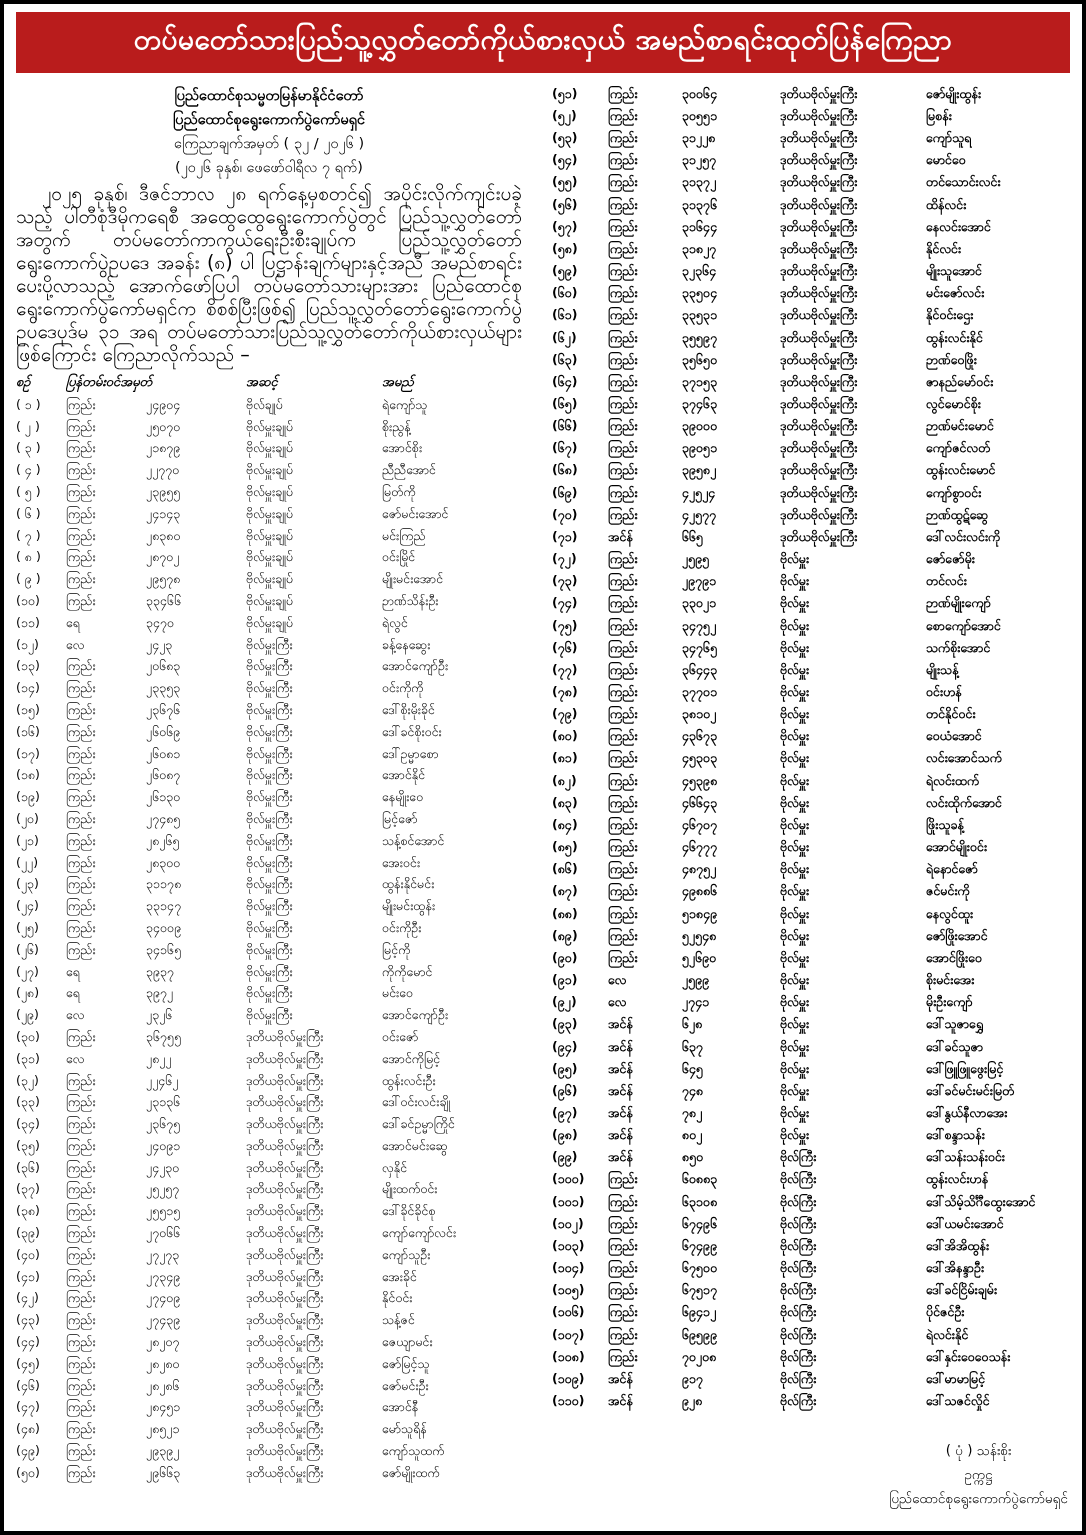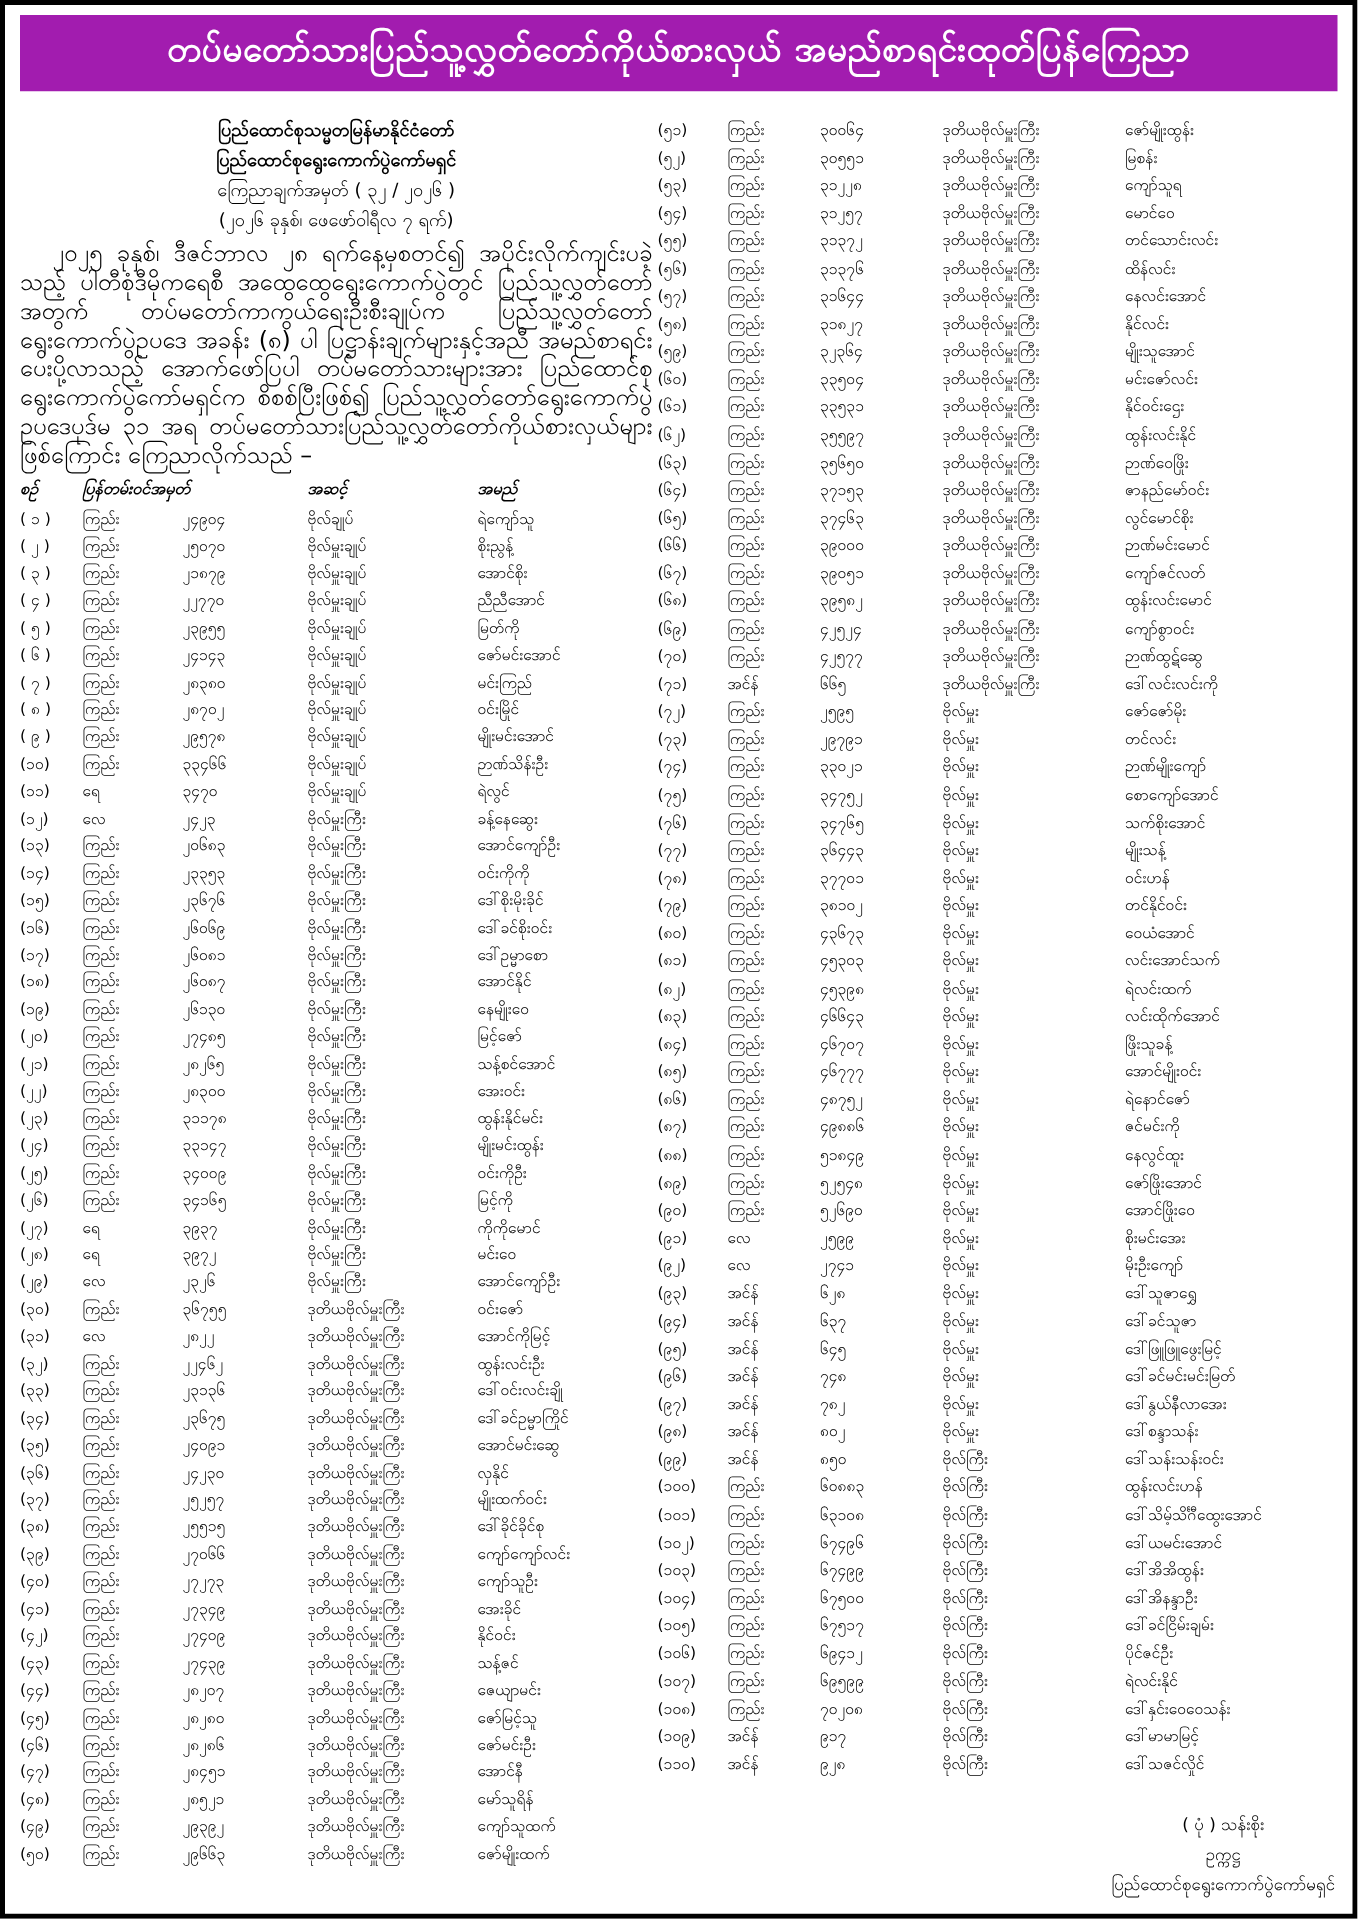--- a/index.html
+++ b/index.html
@@ -17,58 +17,58 @@
   .banner{
     background:#29ABE2;
     color:#fff;
     text-align:center;
     font-weight:bold;
     font-size:28px;
     line-height:1.1;
     padding:13px 4px 17px 4px;
     letter-spacing:.5px;
   }
-  .columns{display:flex;gap:4px;margin-top:20px;}
+  .columns{display:flex;gap:30px;margin-top:10px;}
   .col-left{width:506px;flex:none;}
   .col-right{flex:1;min-width:0;}
   .doc-head{text-align:center;font-size:14.5px;line-height:24px;}
   .doc-head .b{font-weight:bold;}
   .doc-title{text-align:center;font-weight:bold;font-size:14.5px;margin-top:2px;line-height:22px;}
   .para{
     font-size:19px;line-height:23px;text-align:justify;
     margin-top:3px;
   }
   .para .indent{display:inline-block;width:26px;}
   
   .grid-row{display:grid;align-items:baseline;}
   .left-grid{grid-template-columns:50px 80px 100px 136px auto;}
   .right-grid{grid-template-columns:56px 74px 98px 146px auto;}
   .thead{font-weight:bold;font-size:13px;line-height:24px;margin-top:4px;font-style:italic;}
   .thead .span2{grid-column:2/4;}
   .trow{font-size:12.5px;}
   .rows-left .trow{line-height:21.8px;}
-  .rows-right .trow{line-height:22.15px;}
+  .rows-right .trow{line-height:22.15px;font-weight:bold;}
   .cell{white-space:nowrap;overflow:hidden;}
   .signature{
     margin-top:26px;
     margin-right:2px;
     float:right;
     text-align:center;
     font-size:13.5px;
     line-height:24px;
   }
   .signature .sig-name{font-size:13.5px;text-align:center;}
   .signature .sig-role{font-weight:normal;}
 </style>
 </head>
 <body>
 
 <div class="page">
 
-  <div class="banner" style="background: #a21caf; color: rgb(255, 255, 255);">တပ်မတော်သားပြည်သူ့လွှတ်တော်ကိုယ်စားလှယ် အမည်စာရင်းထုတ်ပြန်ကြေညာ</div>
+  <div class="banner" style="background: #b91c1c; color: rgb(255, 255, 255);">တပ်မတော်သားပြည်သူ့လွှတ်တော်ကိုယ်စားလှယ် အမည်စာရင်းထုတ်ပြန်ကြေညာ</div>
 
   <div class="columns">
 
     <div class="col-left">
       <div class="doc-head">
         <div class="b">ပြည်ထောင်စုသမ္မတမြန်မာနိုင်ငံတော်</div>
         <div class="b">ပြည်ထောင်စုရွေးကောက်ပွဲကော်မရှင်</div>
         <div>ကြေညာချက်အမှတ် ( ၃၂ / ၂၀၂၆ )</div>
         <div>(၂၀၂၆ ခုနှစ်၊ ဖေဖော်ဝါရီလ  ၇  ရက်)</div>
       </div>

